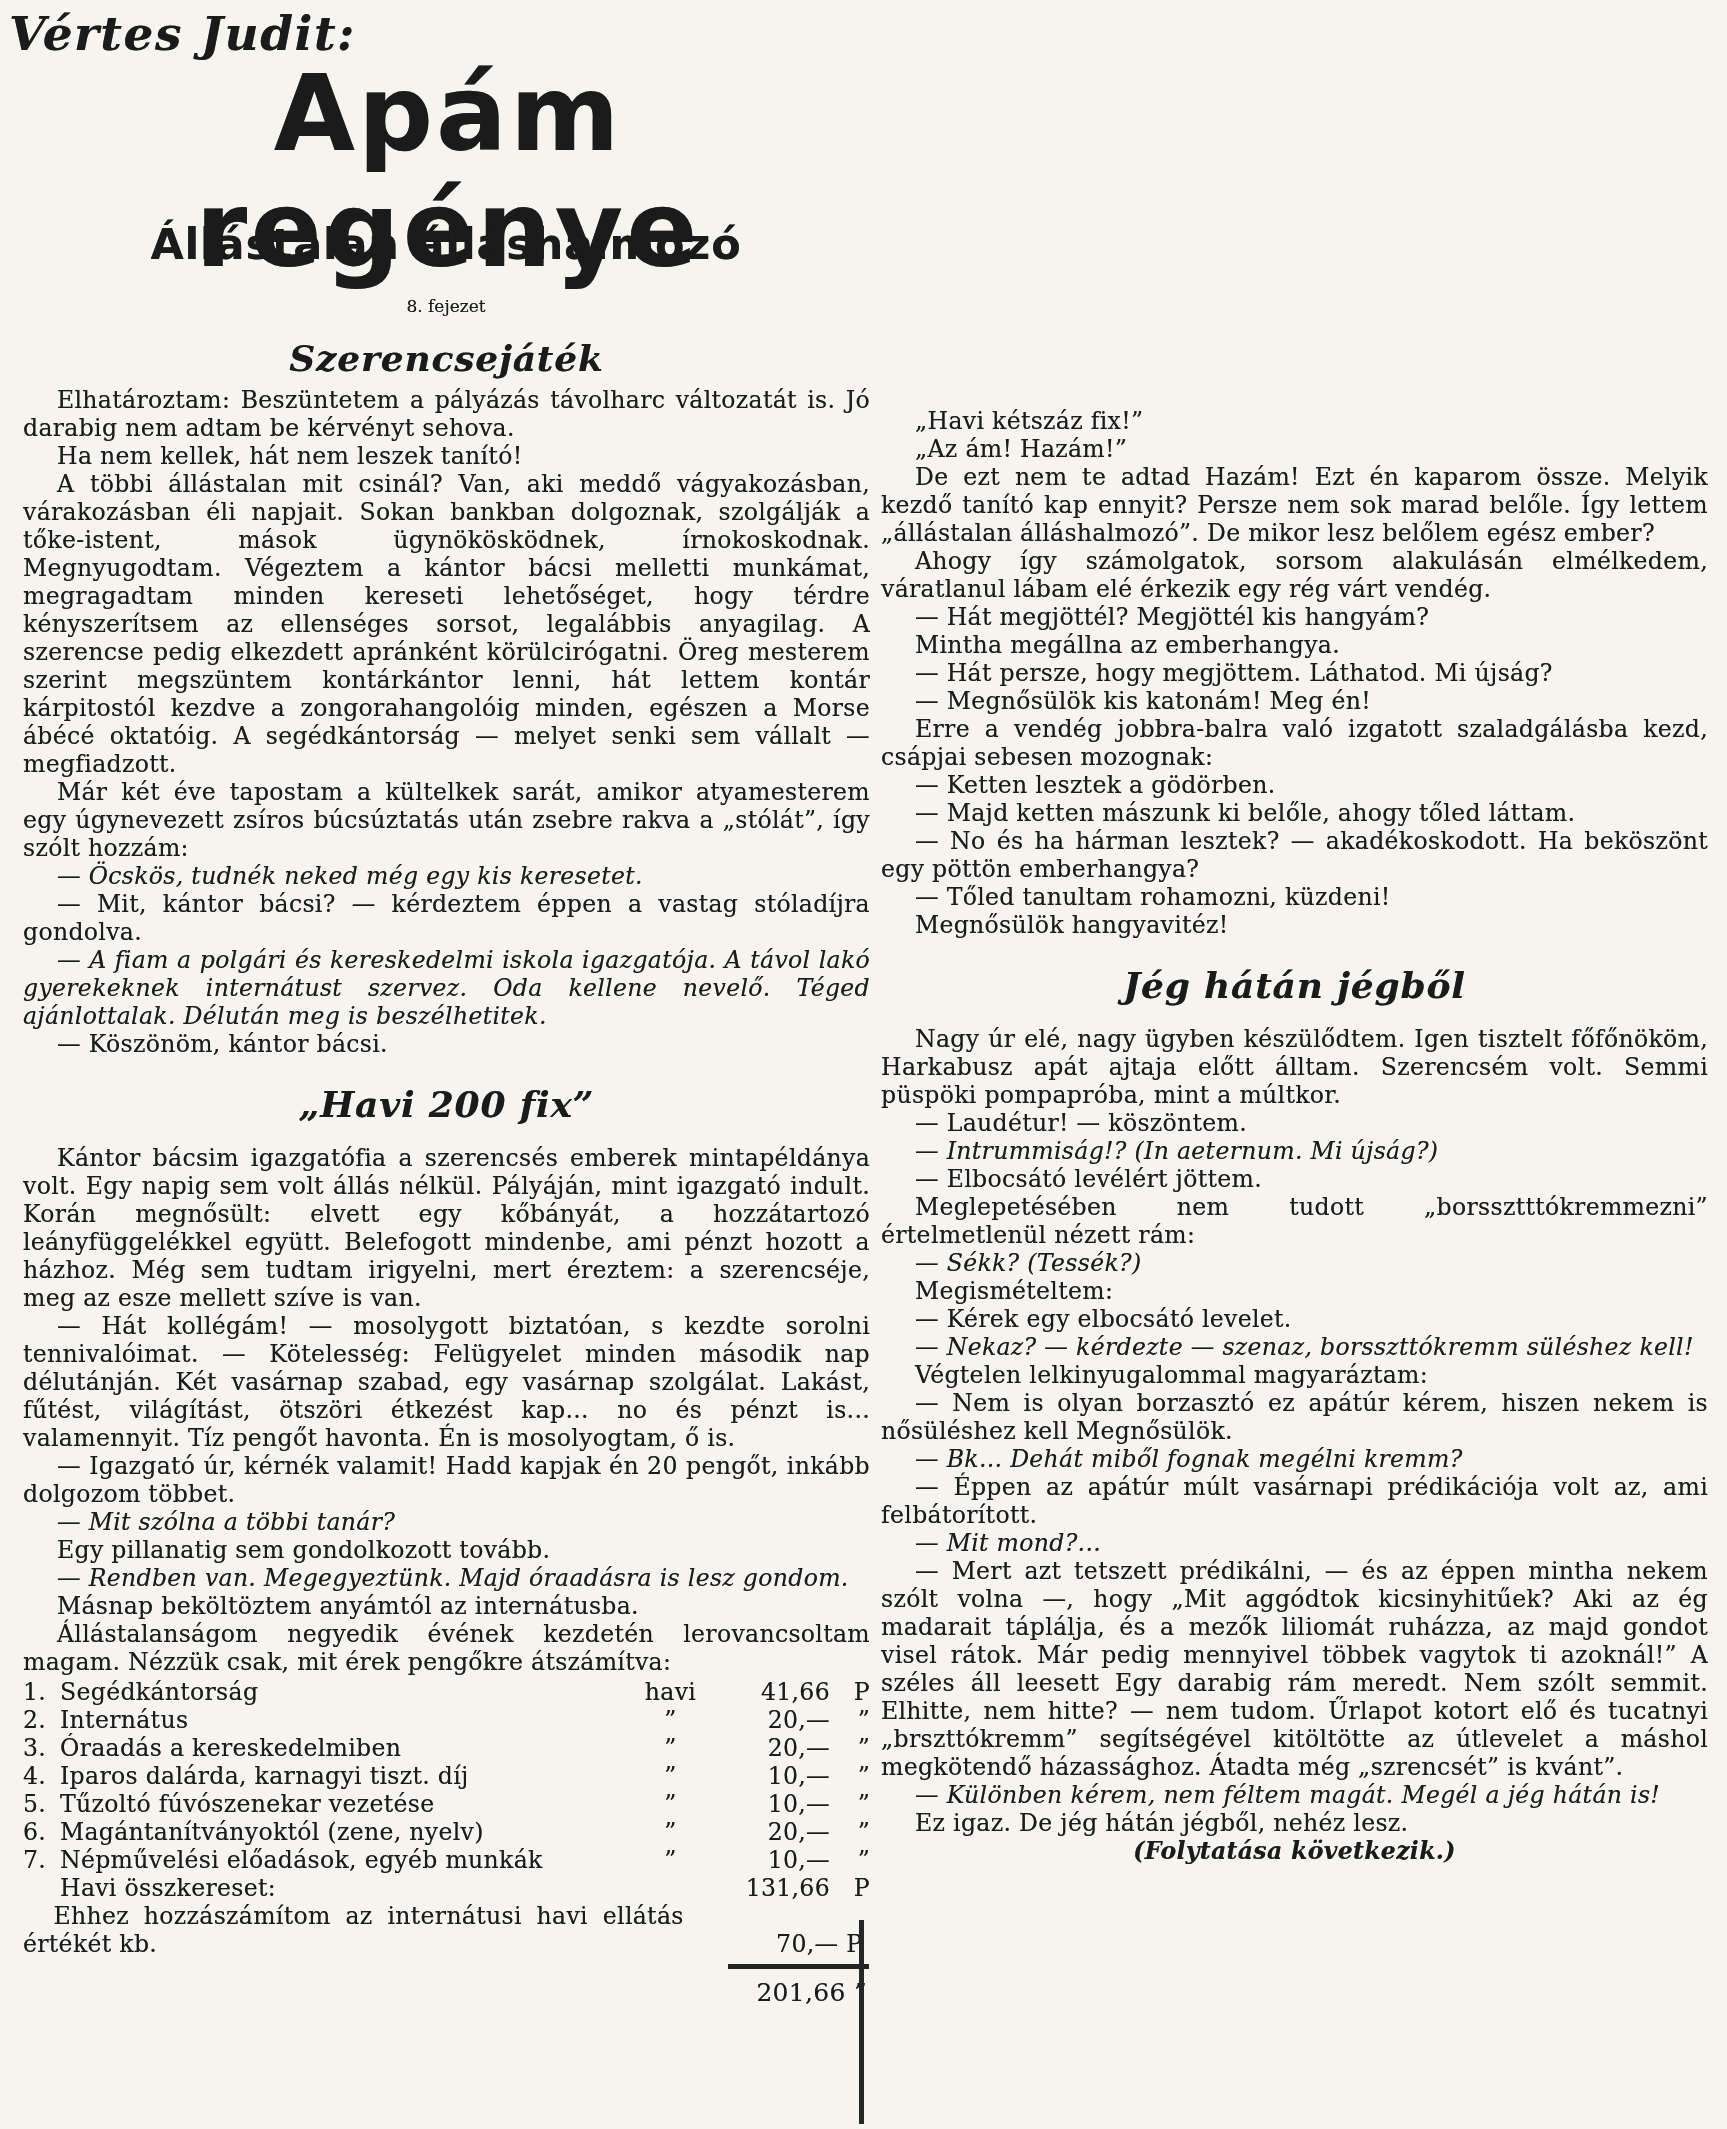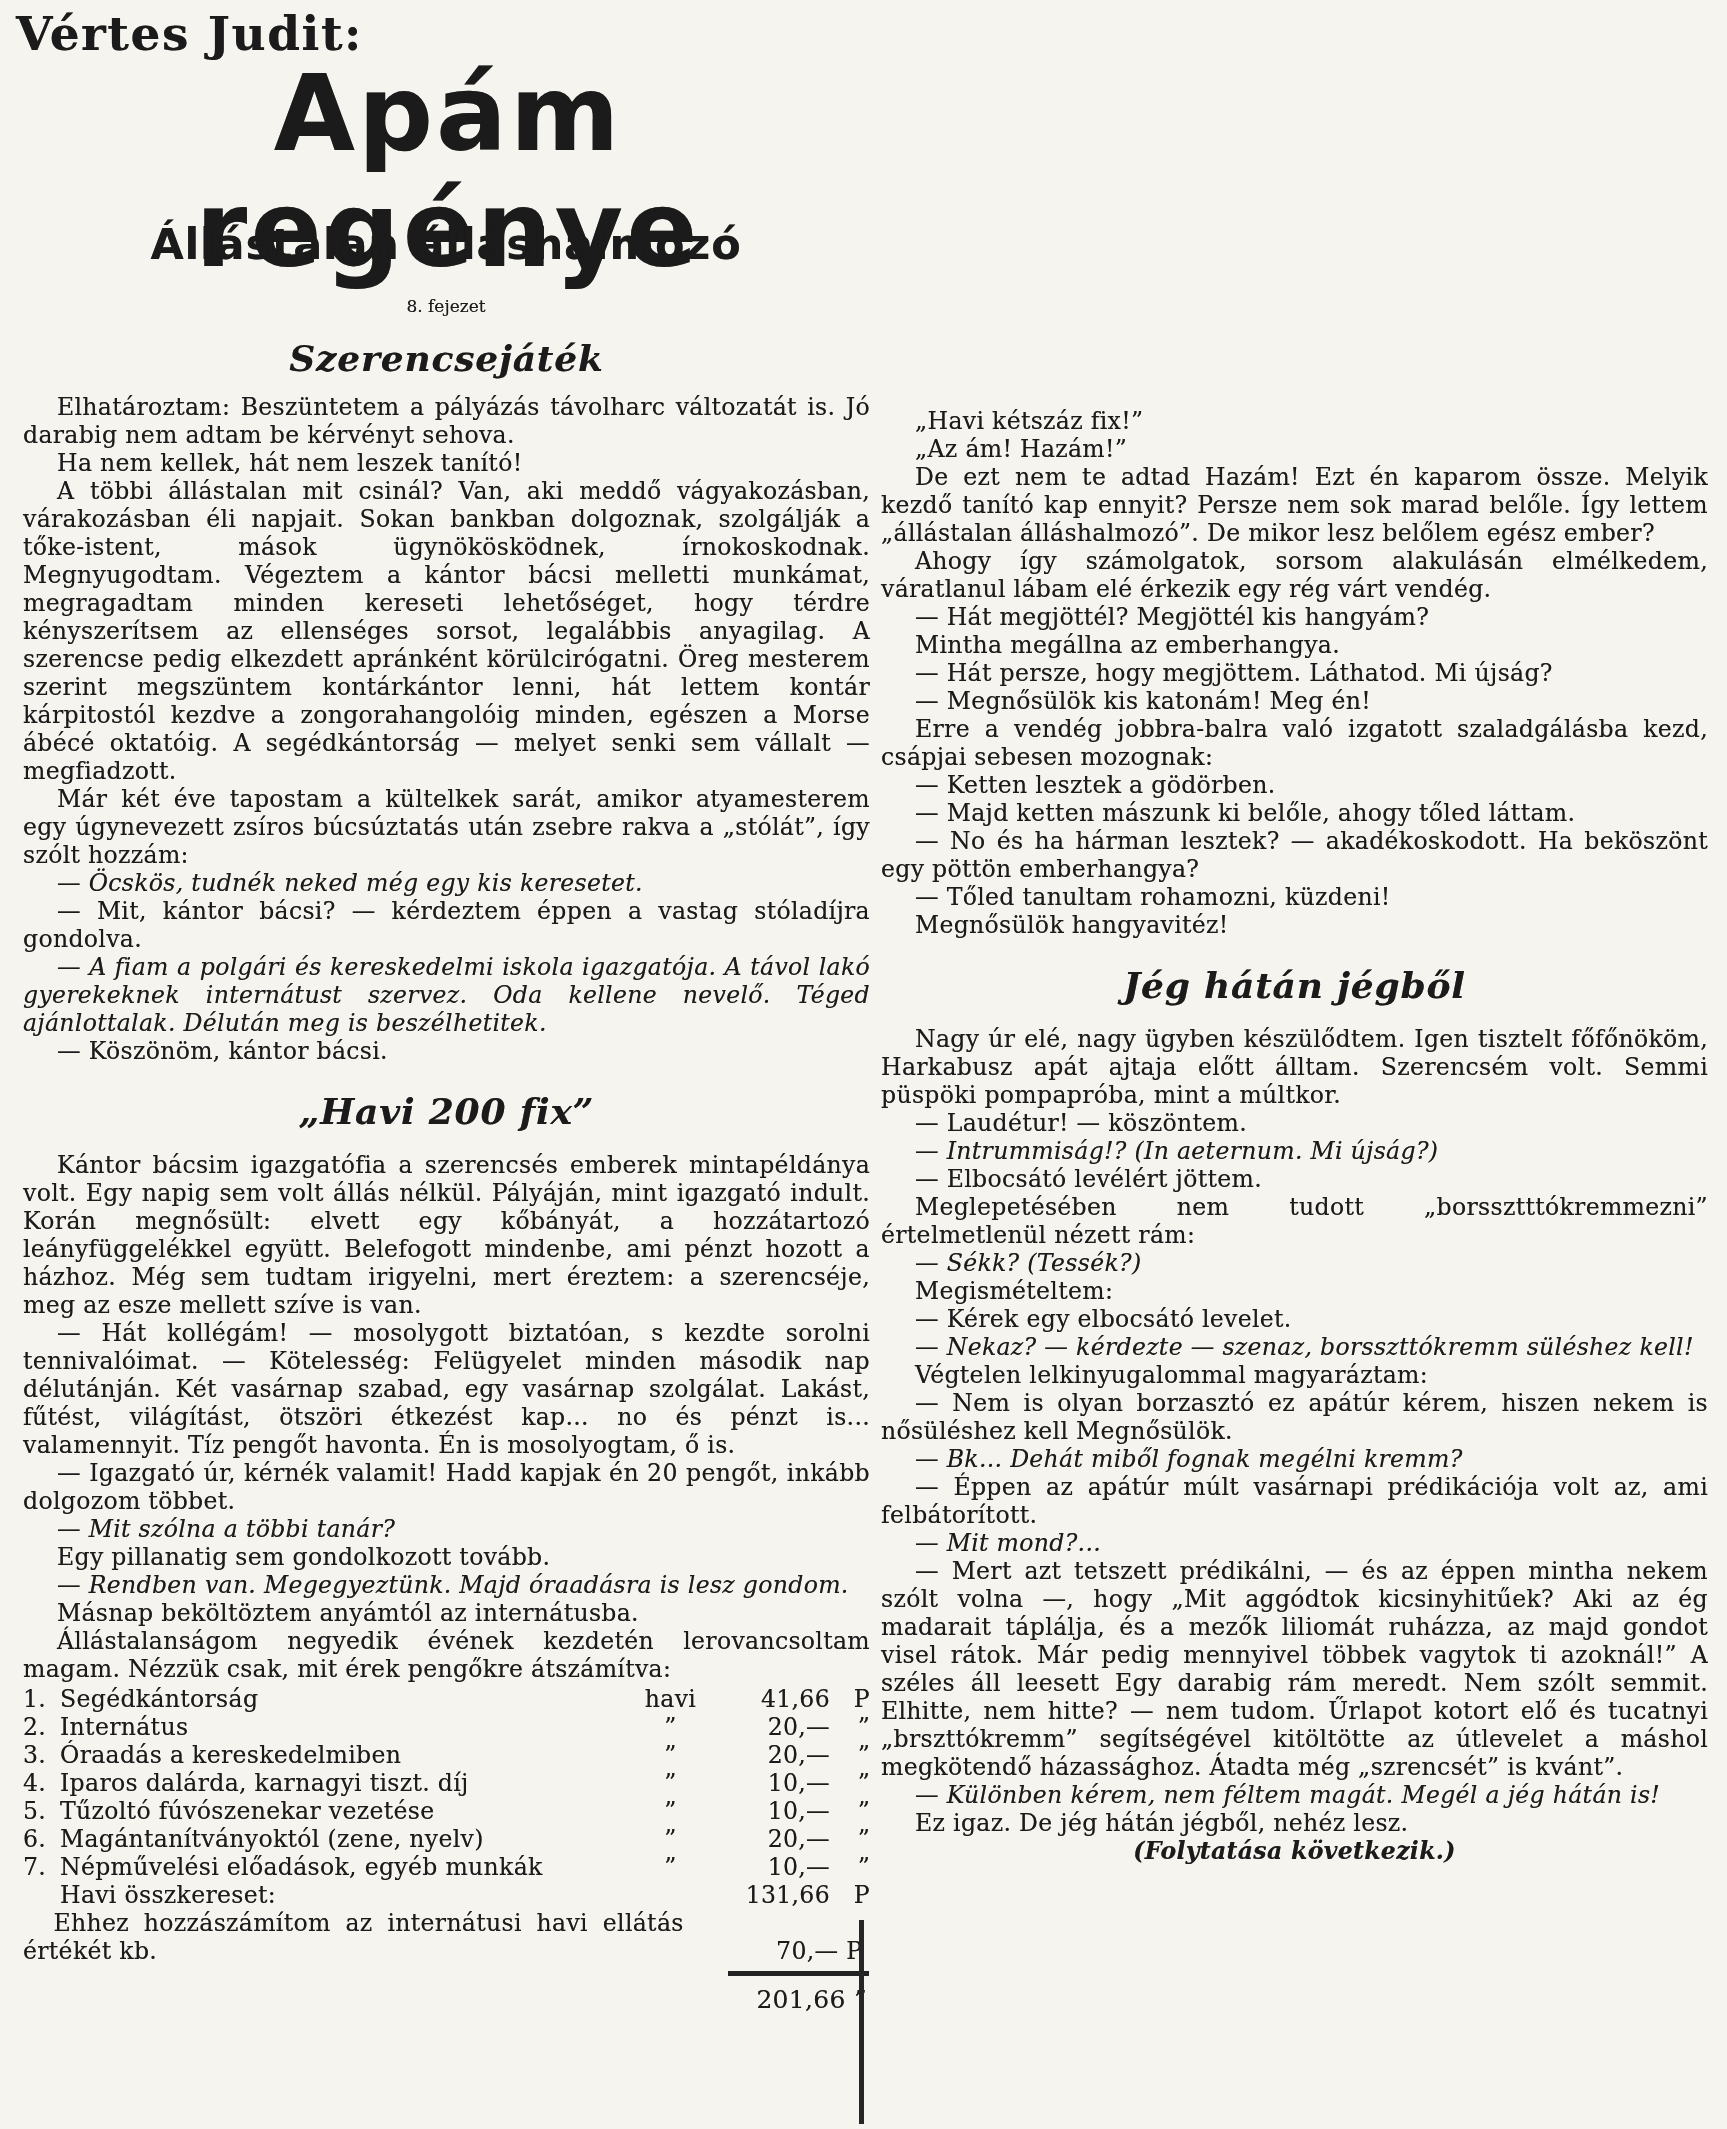--- a/index.html
+++ b/index.html
@@ -6,23 +6,23 @@
   .page{
     position:relative;
     width:1728px;height:2129px;
     background:#f6f4ee;
     color:#1b1b1b;
     overflow:hidden;
     font-family:"DejaVu Serif", serif;
   }
   
   .author{
-    position:absolute;left:16px;top:6.1px;width:686px;
+    position:absolute;left:9px;top:6.1px;width:686px;
     font-family:"DejaVu Serif", serif;
-    font-weight:bold;
+    font-weight:bold;font-style:italic;
     font-size:47px;letter-spacing:1.5px;
   }
   .title{
     position:absolute;left:23px;top:55px;width:846px;margin:2px;
     text-align:center;
     font-family:"DejaVu Sans", "Liberation Sans", sans-serif;
     font-weight:800;font-size:105px;line-height:1.1;
     letter-spacing:3px;
   }
   .subtitle{
@@ -41,21 +41,21 @@
   .col-left {left:23px;  top:338px; width:847px;}
   .col-right{left:881px;top:407px; width:827px;}
   .para{margin:0;text-indent:34px;}
   .para.it{font-style:italic;}
   .para.ctr{text-align:center;text-indent:0;font-weight:bold;font-style:italic;}
   .sec-h{
     text-align:center;font-weight:bold;font-style:italic;
     font-size:36px;line-height:40px;
     margin:26px 0 20px 0;letter-spacing:0.8px;
   }
-  .sec-h.first{margin-top:0;margin-bottom:15px;}
+  .sec-h.first{margin-top:0;margin-bottom:8px;}
   
   .etable{margin-top:1.5px;}
   .erow{display:flex;align-items:baseline;}
   .erow .n{flex:0 0 37px;}
   .erow .lbl{flex:1 1 auto;}
   .erow .unit{flex:0 0 91px;text-align:center;}
   .erow .amt{flex:0 0 114px;text-align:right;}
   .erow .cur{flex:0 0 40px;text-align:right;}
   
   .wrapamt{position:relative;}

